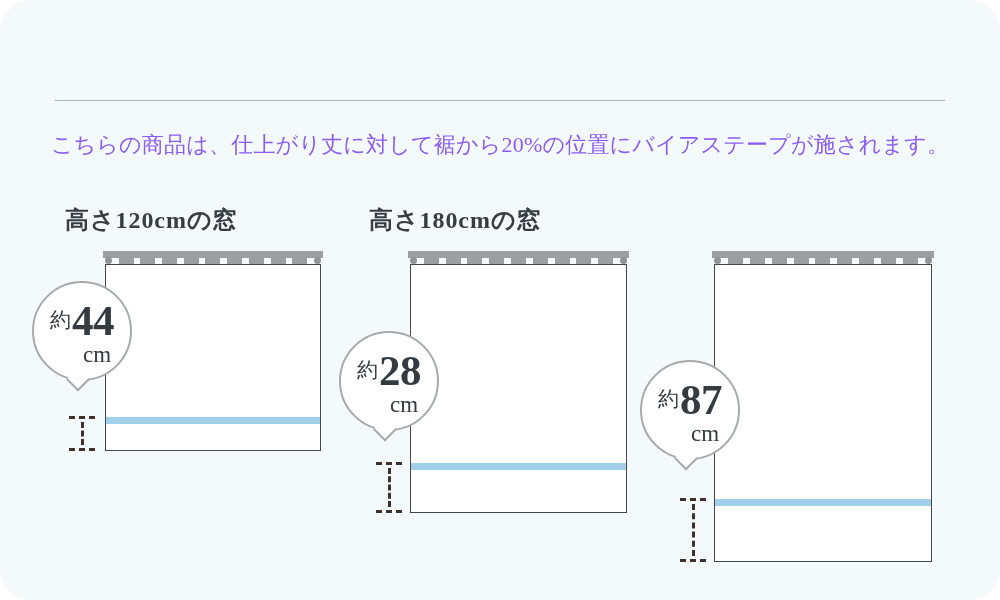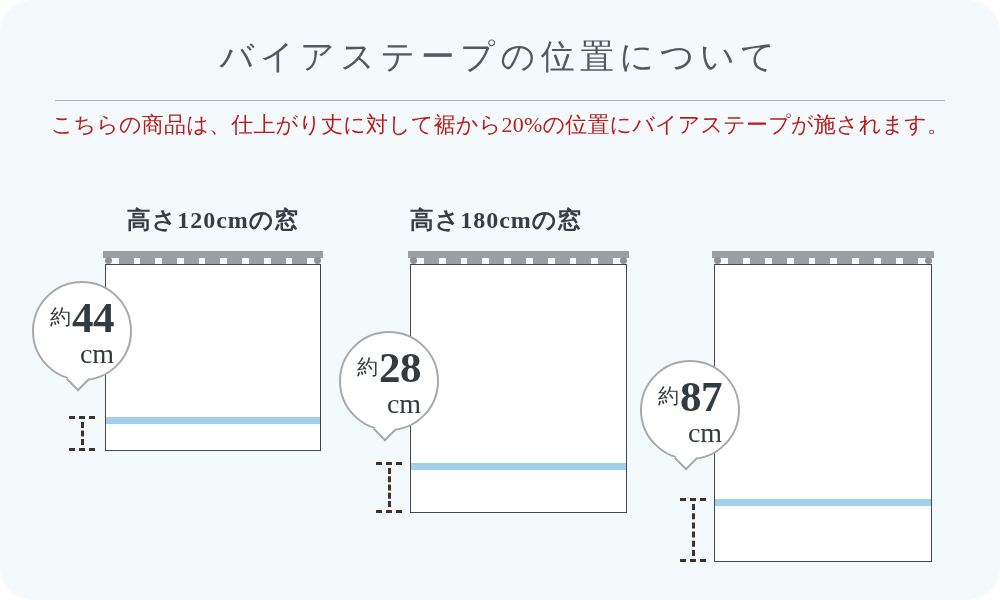--- a/index.html
+++ b/index.html
@@ -11,25 +11,25 @@
   .page-title{
     position:absolute;top:34px;left:0;width:100%;
     text-align:center;font-size:34px;letter-spacing:0.16em;
     color:#54595d;font-weight:500;
   }
   .divider{
     position:absolute;top:100px;left:55px;width:890px;height:1px;
     background:#a9b5bb;
   }
   .description{
-    position:absolute;top:110px;left:0;width:100%;
-    text-align:center;font-size:22px;color:#b91c1c;letter-spacing:0.01em;
+    position:absolute;top:130px;left:0;width:100%;
+    text-align:center;font-size:22px;color:#8b5cf6;letter-spacing:0.01em;
   }
   .diagram-label{
-    position:absolute;height:32px;text-align:center;
+    position:absolute;height:32px;text-align:left;
     font-size:24px;font-weight:bold;color:#363e43;letter-spacing:0.04em;font-family:Liberation Serif, serif;
   }
   
   .rail{position:absolute;height:13px;}
   .rail-bar{position:absolute;top:0;left:0;right:0;height:7px;background:#9b9fa2;}
   .rail-hooks{
     position:absolute;top:7px;left:2px;right:2px;height:7px;
     display:flex;justify-content:space-between;align-items:flex-start;
   }
   .rail-hooks .hook{width:15px;height:6px;background:#9b9fa2;}
@@ -49,33 +49,32 @@
   }
   .bubble::after{
     content:"";position:absolute;bottom:-9px;left:50%;margin-left:-4px;
     width:15px;height:15px;background:#ffffff;
     border-right:2px solid #a6aaad;border-bottom:2px solid #a6aaad;
     transform:translateX(-50%) rotate(45deg);
   }
   .bubble-row{display:flex;align-items:center;line-height:1;margin-top:2px;}
   .bubble-approx{font-size:21px;margin-right:1px;}
   .bubble-value{font-size:43px;font-weight:bold;letter-spacing:-0.01em;}
-  .bubble-unit{font-size:28px;line-height:1;margin-top:1px;margin-left:30px;}
+  .bubble-unit{font-size:23px;line-height:1;margin-top:1px;margin-left:30px;}
   
   .measure{position:absolute;width:26px;z-index:4;}
   .measure .cap-top{height:0;border-top:3px dashed #40302a;margin-bottom:3px;}
   .measure .stem{width:0;margin:0 auto;border-left:3px dashed #40302a;}
   .measure .cap-bottom{height:0;border-top:3px dashed #40302a;margin-top:3px;}
 </style>
 </head>
 <body>
 
 <div class="stage">
 
-  <div class="page-title">バイアステープの位置について</div>
   <div class="divider"></div>
   <div class="description">こちらの商品は、仕上がり丈に対して裾から20%の位置にバイアステープが施されます。</div>
 
   <div class="diagram-label" style="left:65px;top:204px;width:296px;">高さ120cmの窓</div>
   <div class="rail" style="left:103px;top:251px;width:220px;">
     <div class="rail-bar"></div>
     <div class="rail-hooks">
         <span class="cap"></span>
         <span class="hook"></span>
         <span class="hook"></span>
@@ -98,21 +97,21 @@
       <span class="bubble-value">44</span>
     </div>
     <div class="bubble-unit">cm</div>
   </div>
   <div class="measure" style="left:69px;top:416px;">
     <div class="cap-top"></div>
     <div class="stem" style="height:23px;"></div>
     <div class="cap-bottom"></div>
   </div>
 
-  <div class="diagram-label" style="left:347px;top:204px;width:298px;">高さ180cmの窓</div>
+  <div class="diagram-label" style="left:369px;top:204px;width:298px;">高さ180cmの窓</div>
   <div class="rail" style="left:408px;top:251px;width:221px;">
     <div class="rail-bar"></div>
     <div class="rail-hooks">
         <span class="cap"></span>
         <span class="hook"></span>
         <span class="hook"></span>
         <span class="hook"></span>
         <span class="hook"></span>
         <span class="hook"></span>
         <span class="hook"></span>

